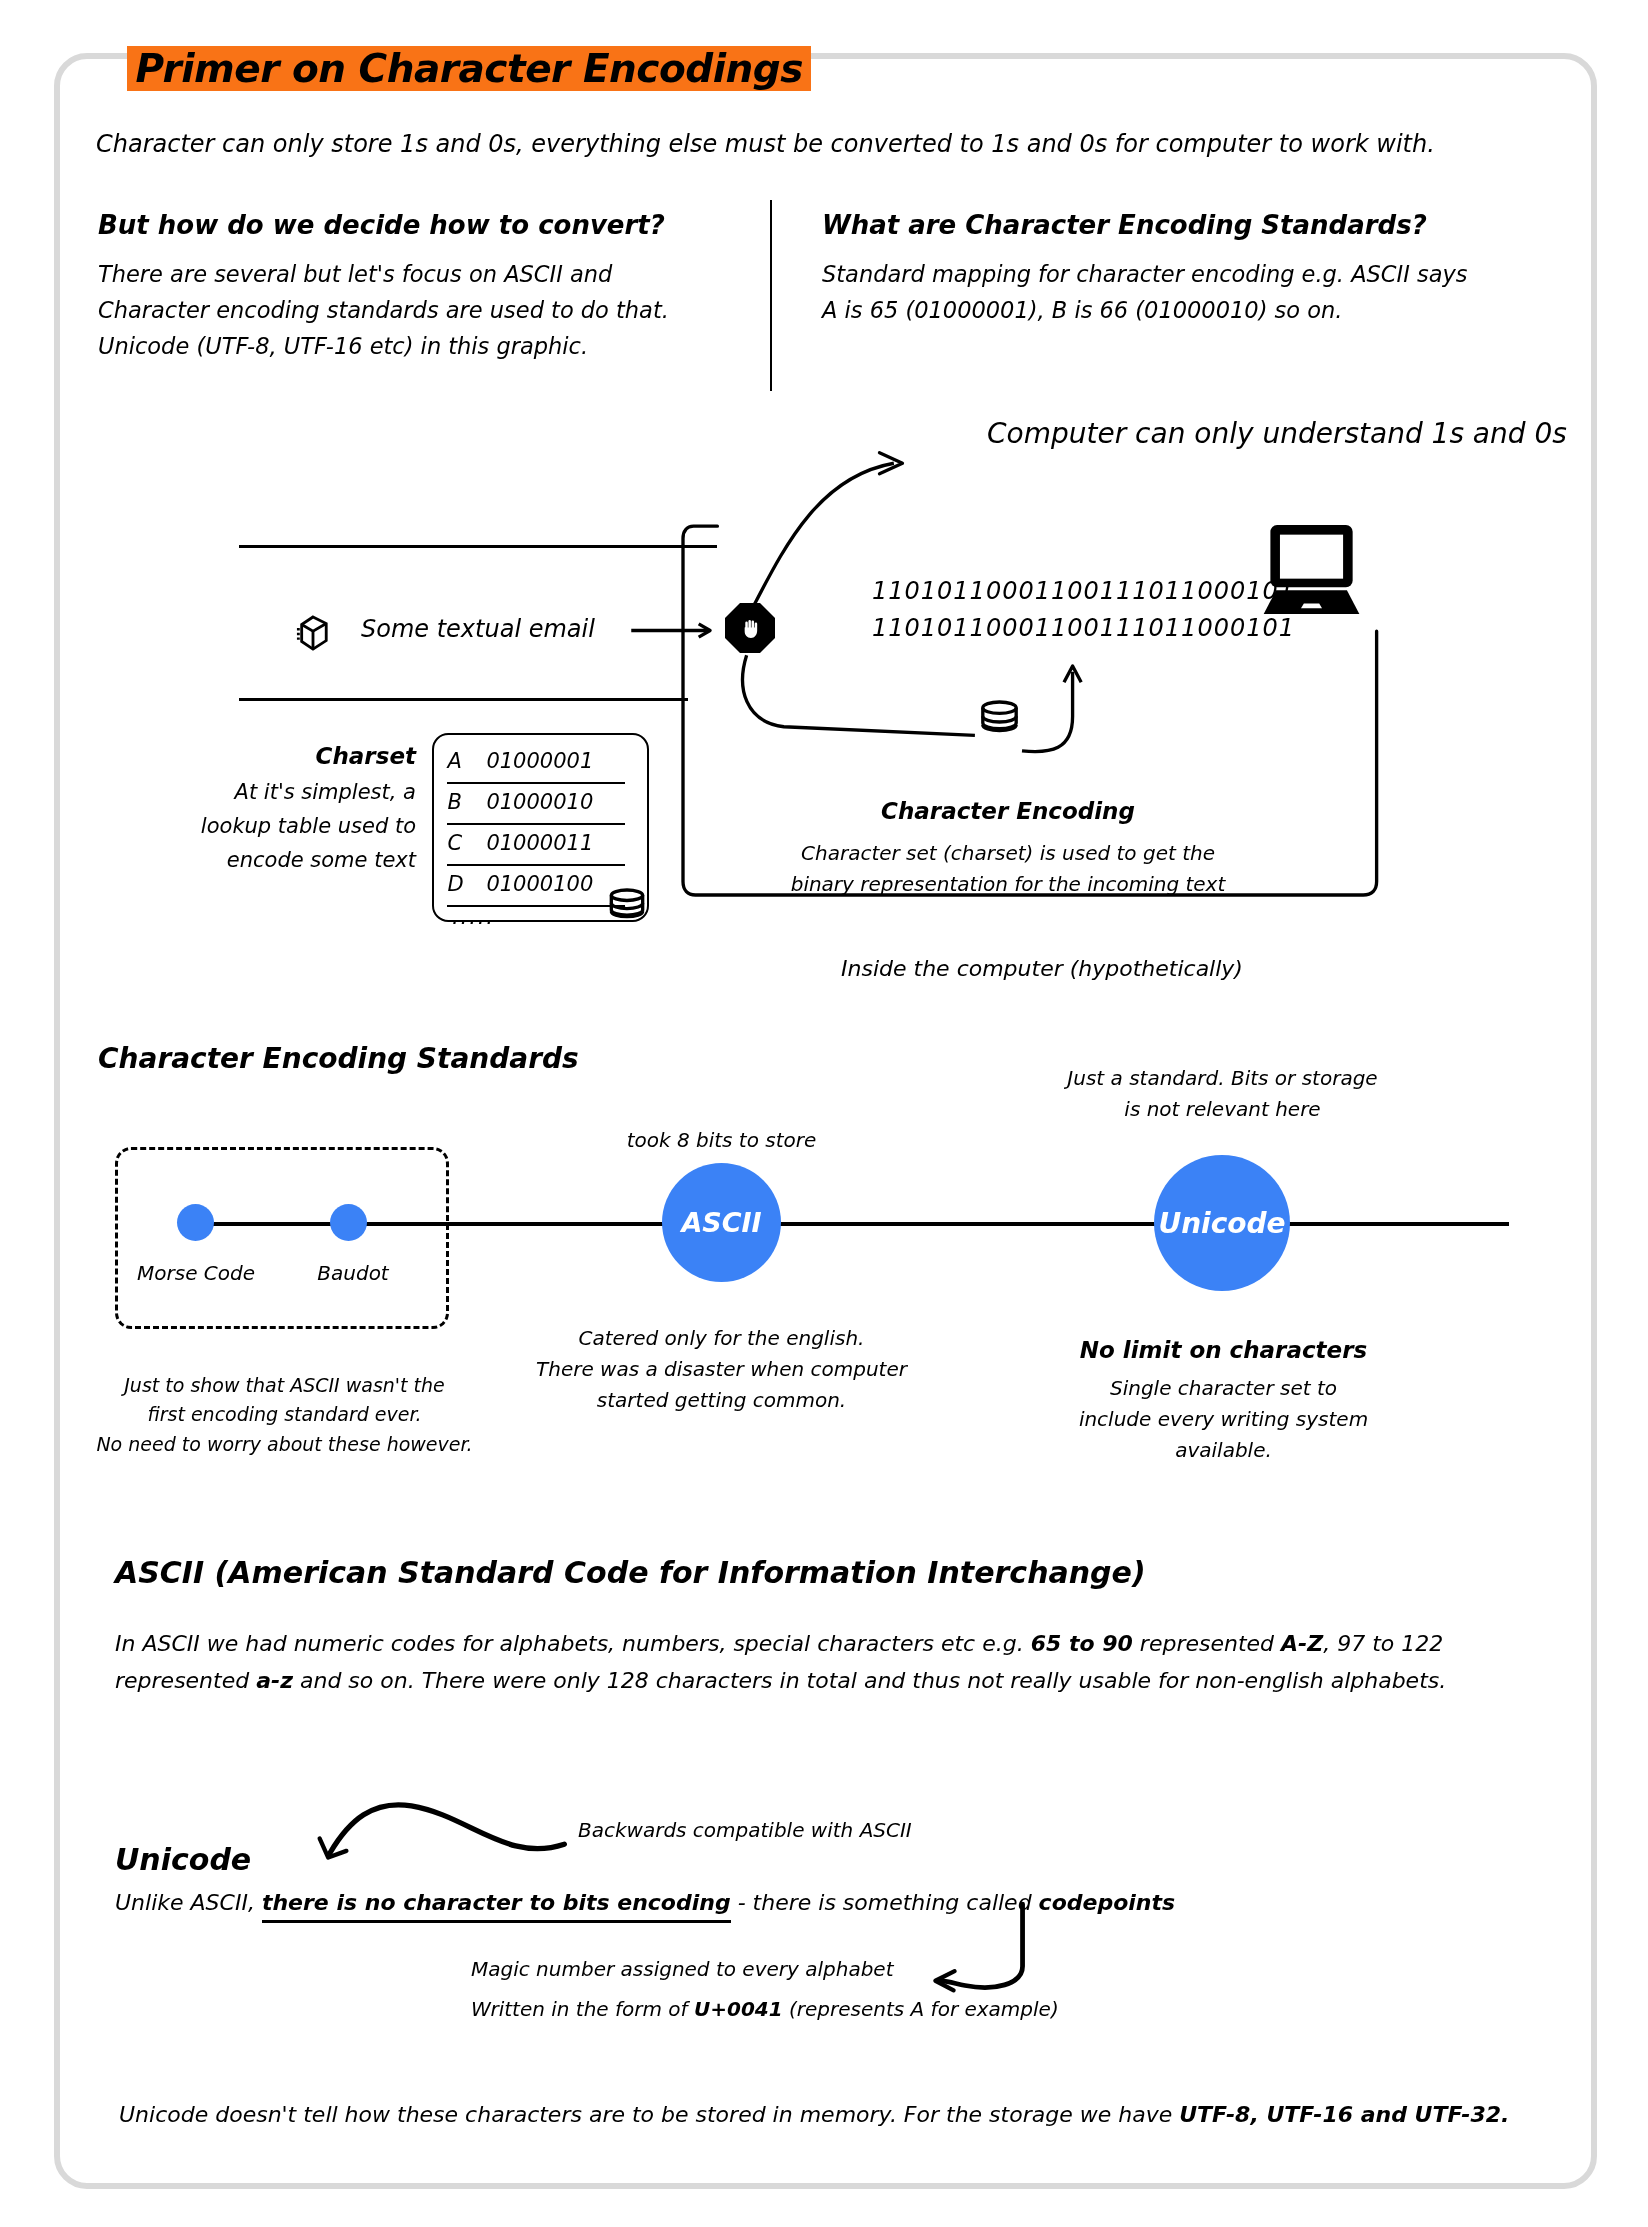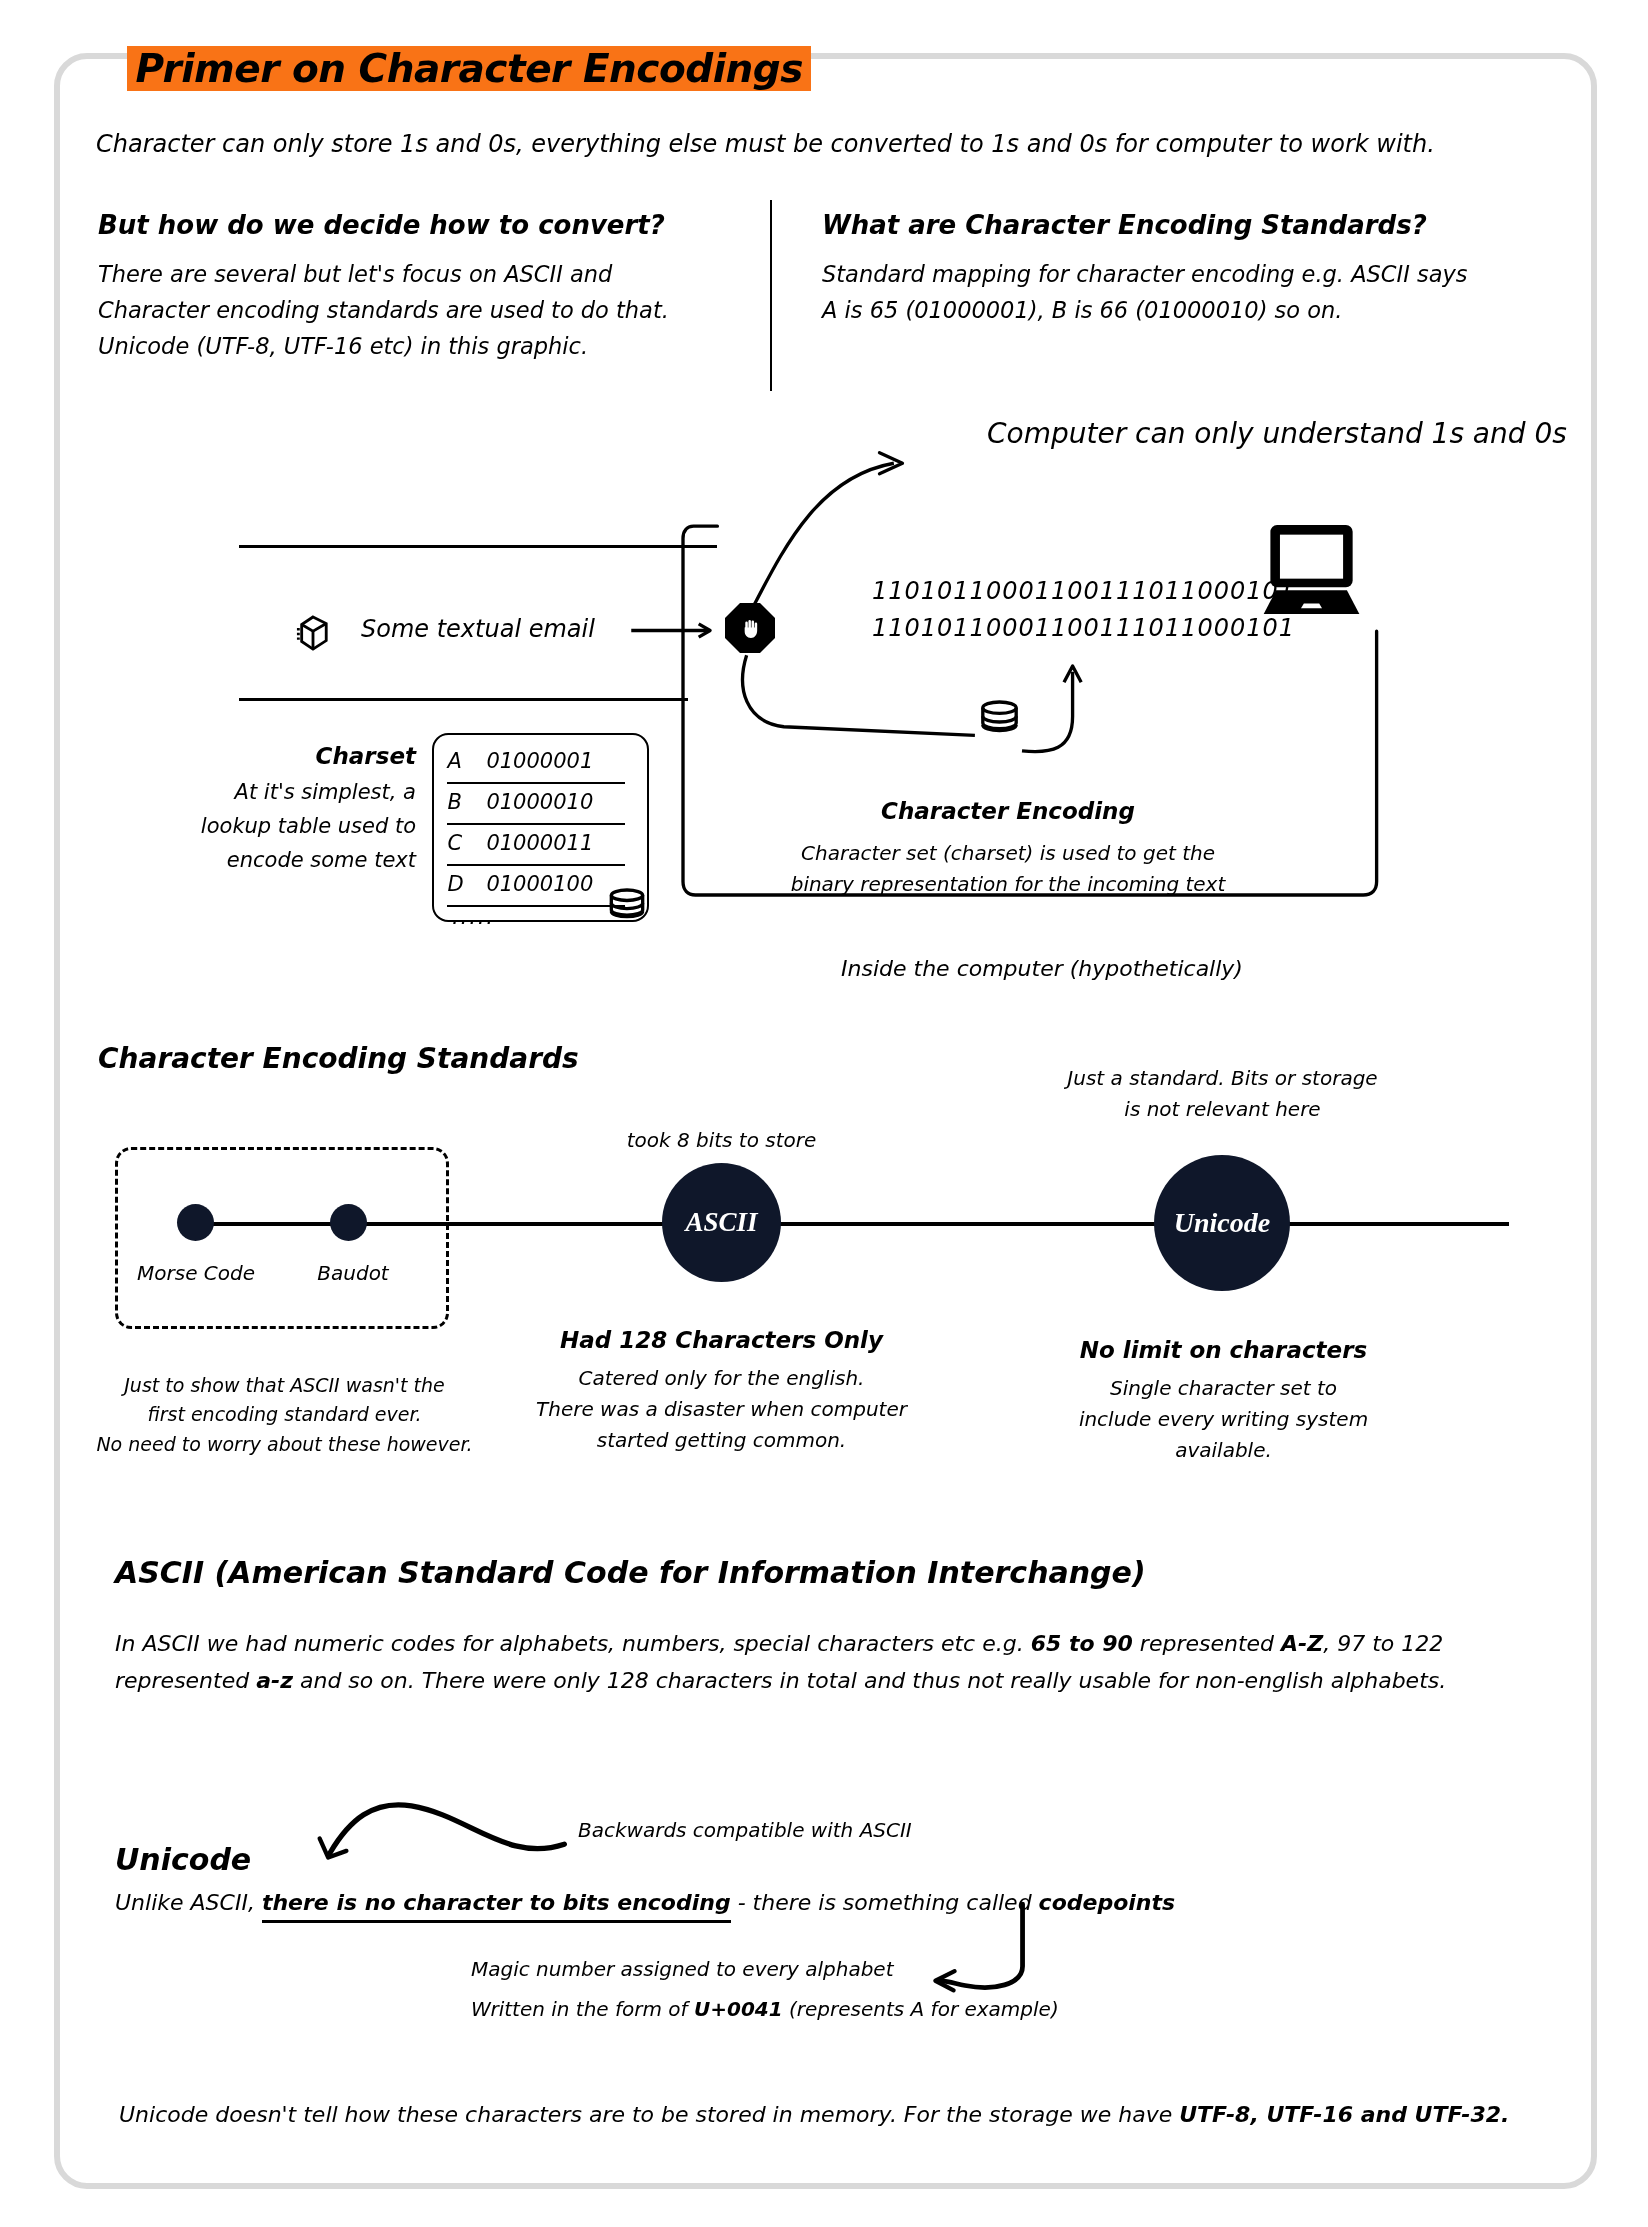--- a/index.html
+++ b/index.html
@@ -93,21 +93,21 @@
   #inside-label{
     position:absolute;left:803px;top:956px;width:478px;text-align:center;
     font-size:22px;font-style:italic;
   }
 
   
   #std-title{
     position:absolute;left:98px;top:1042px;font-size:28px;font-weight:bold;font-style:italic;
   }
   .tl-line{position:absolute;height:3.8px;background:#000;}
-  .node{position:absolute;border-radius:50%;background:#0f172a;font-family:Liberation Serif, serif;}
+  .node{position:absolute;border-radius:50%;background:#3b82f6;}
   .node.small{width:37px;height:37px;}
   .node.big{
     display:flex;align-items:center;justify-content:center;
     color:#fff;font-weight:bold;font-style:italic;
   }
   #dashed-box{
     position:absolute;left:115px;top:1147px;width:334px;height:182px;
     border:3.3px dashed #000;border-radius:16.2px;box-sizing:border-box;
   }
   .node-label{position:absolute;font-size:20px;font-style:italic;text-align:center;}
@@ -303,21 +303,20 @@
   <div>is not relevant here</div>
 </div>
 
 <div class="cap hw" style="left:86px;top:1371px;width:397px;font-size:19px;">
   <div>Just to show that ASCII wasn't the</div>
   <div>first encoding standard ever.</div>
   <div>No need to worry about these however.</div>
 </div>
 
 <div class="cap hw" style="left:492px;top:1323px;width:459px;">
-  <span class="hd">Had 128 Characters Only</span>
   <div>Catered only for the english.</div>
   <div>There was a disaster when computer</div>
   <div>started getting common.</div>
 </div>
 
 <div class="cap hw" style="left:1042px;top:1333px;width:363px;">
   <span class="hd">No limit on characters</span>
   <div>Single character set to</div>
   <div>include every writing system</div>
   <div>available.</div>

